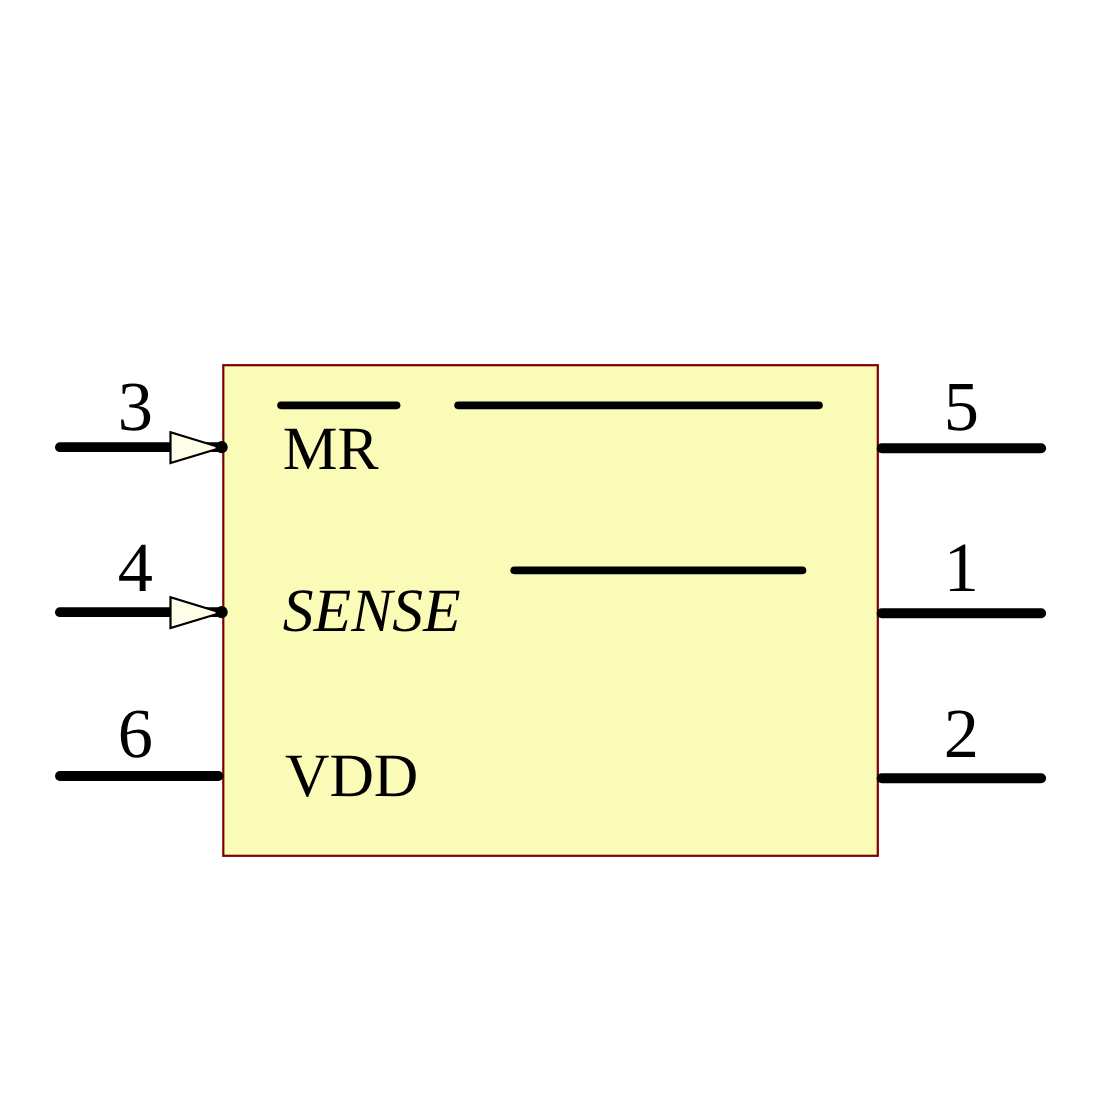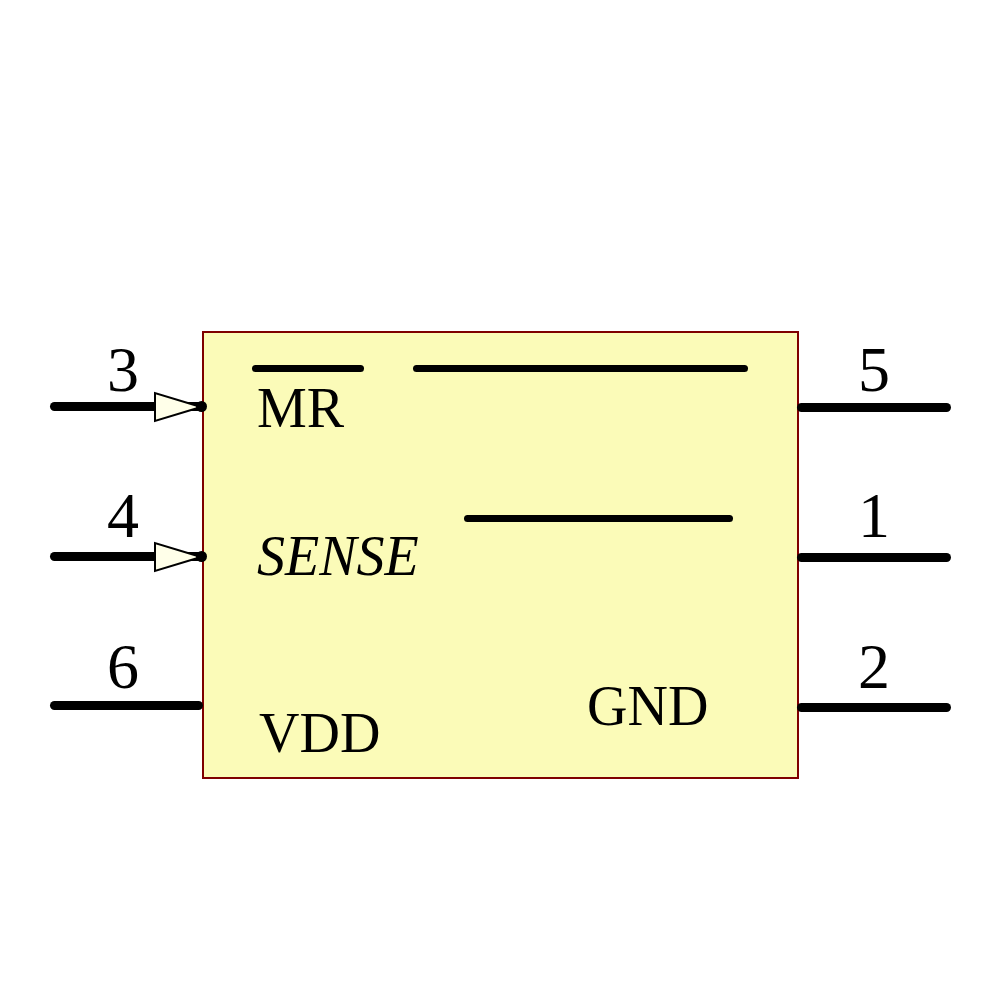--- a/index.html
+++ b/index.html
@@ -52,21 +52,21 @@
   .pin-label {
     position: absolute;
     font-size: 56px;
     line-height: 64px;
     white-space: nowrap;
   }
   #label-mr       { left: 257px; top: 376px; }
   #label-rstsense { left: 419px; top: 376px; }
   #label-sense    { left: 257px; top: 524px; font-style: italic; }
   #label-rstvdd   { left: 466px; top: 524px; }
-  #label-vdd      { left: 259px; top: 674px; margin-top: 27px; }
+  #label-vdd      { left: 259px; top: 674px; }
   #label-gnd      { left: 587px; top: 674px; }
 
   
   .overline { position: absolute; height: 7px; background: #000; border-radius: 3.5px; }
   #ol-mr       { left: 252px; top: 365px; width: 112px; }
   #ol-rstsense { left: 413px; top: 365px; width: 335px; }
   #ol-rstvdd   { left: 464px; top: 515px; width: 269px; }
 
   
   .arrow-svg { position: absolute; width: 50px; height: 34px; }
@@ -110,15 +110,14 @@
   <div class="pin-number" id="num-1">1</div>
   <div class="pin-number" id="num-2">2</div>
 
   <div class="overline" id="ol-mr"></div>
   <div class="overline" id="ol-rstsense"></div>
   <div class="overline" id="ol-rstvdd"></div>
 
   <div class="pin-label" id="label-mr">MR</div>
   <div class="pin-label" id="label-sense">SENSE</div>
   <div class="pin-label" id="label-vdd">VDD</div>
-  <div class="pin-label" id="label-gnd">GND</div>
 
 </div>
 
 </body></html>

